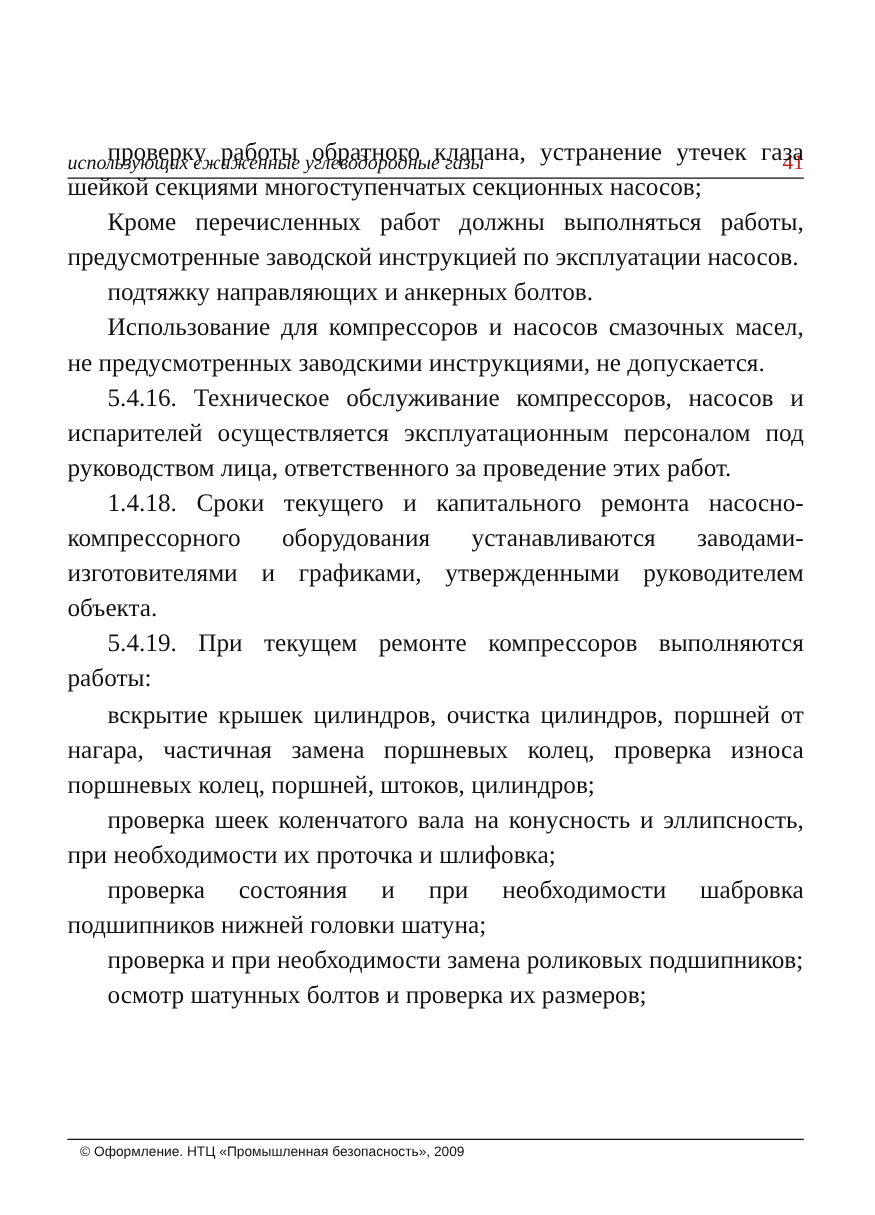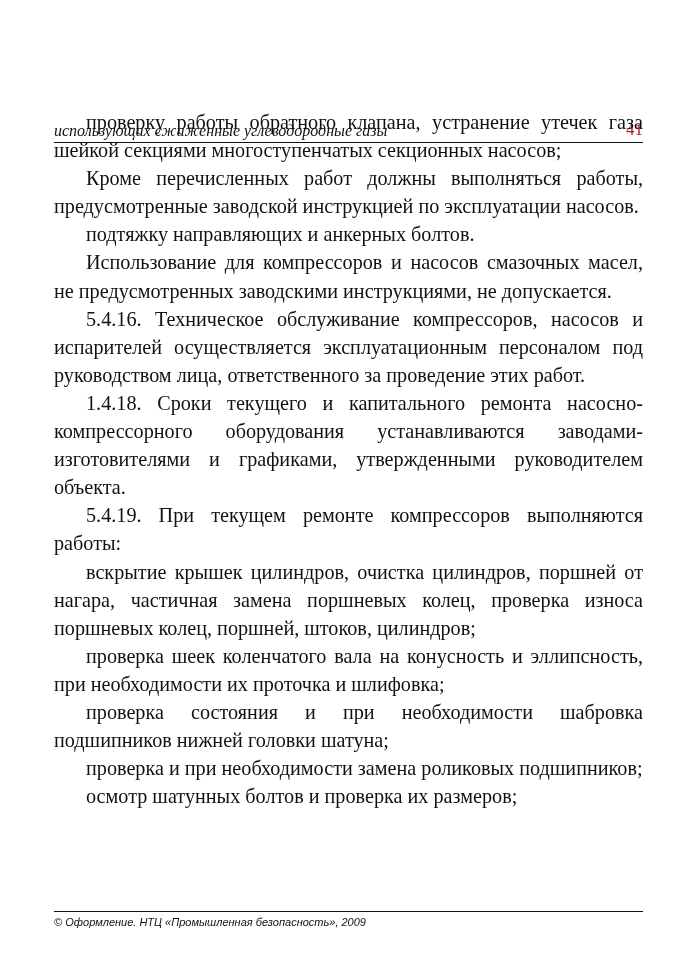--- a/index.html
+++ b/index.html
@@ -4,21 +4,21 @@
 <style>
   html, body { margin:0; padding:0; background:#ffffff; }
   body { width:700px; height:972px; position:relative; overflow:hidden; }
   .page { position:absolute; left:54px; top:0; width:589px; }
   .header { position:absolute; top:76px; left:0; width:589px; height:22px; border-bottom:1.5px solid #111;margin-top:44px; }
   .header-title { position:absolute; left:0; bottom:2px; font-family:"Liberation Serif", serif; font-style:italic; font-size:16px; color:#111; }
   .header-page { position:absolute; right:0; bottom:2px; font-family:"Liberation Serif", serif; font-size:17px; color:#b91c1c; }
   .body { position:absolute; top:108px; left:0; width:589px; font-family:"Liberation Serif", serif; font-size:20.2px; line-height:28.1px; color:#111; text-align:justify; }
   .para { margin:0; text-indent:32px; }
   .footer-rule { position:absolute; top:911px; left:0; width:589px; border-top:1.5px solid #111; }
-  .footer { position:absolute; top:916px; left:0; font-family:"Liberation Sans", sans-serif; font-size:11px; color:#111;font-style:italic; }
+  .footer { position:absolute; top:916px; left:10px; font-family:"Liberation Sans", sans-serif; font-size:11px; color:#111; }
 </style>
 </head>
 <body>
 
 <div class="page">
   <div class="header">
     <span class="header-title">использующих сжиженные углеводородные газы</span>
     <span class="header-page">41</span>
   </div>
 

